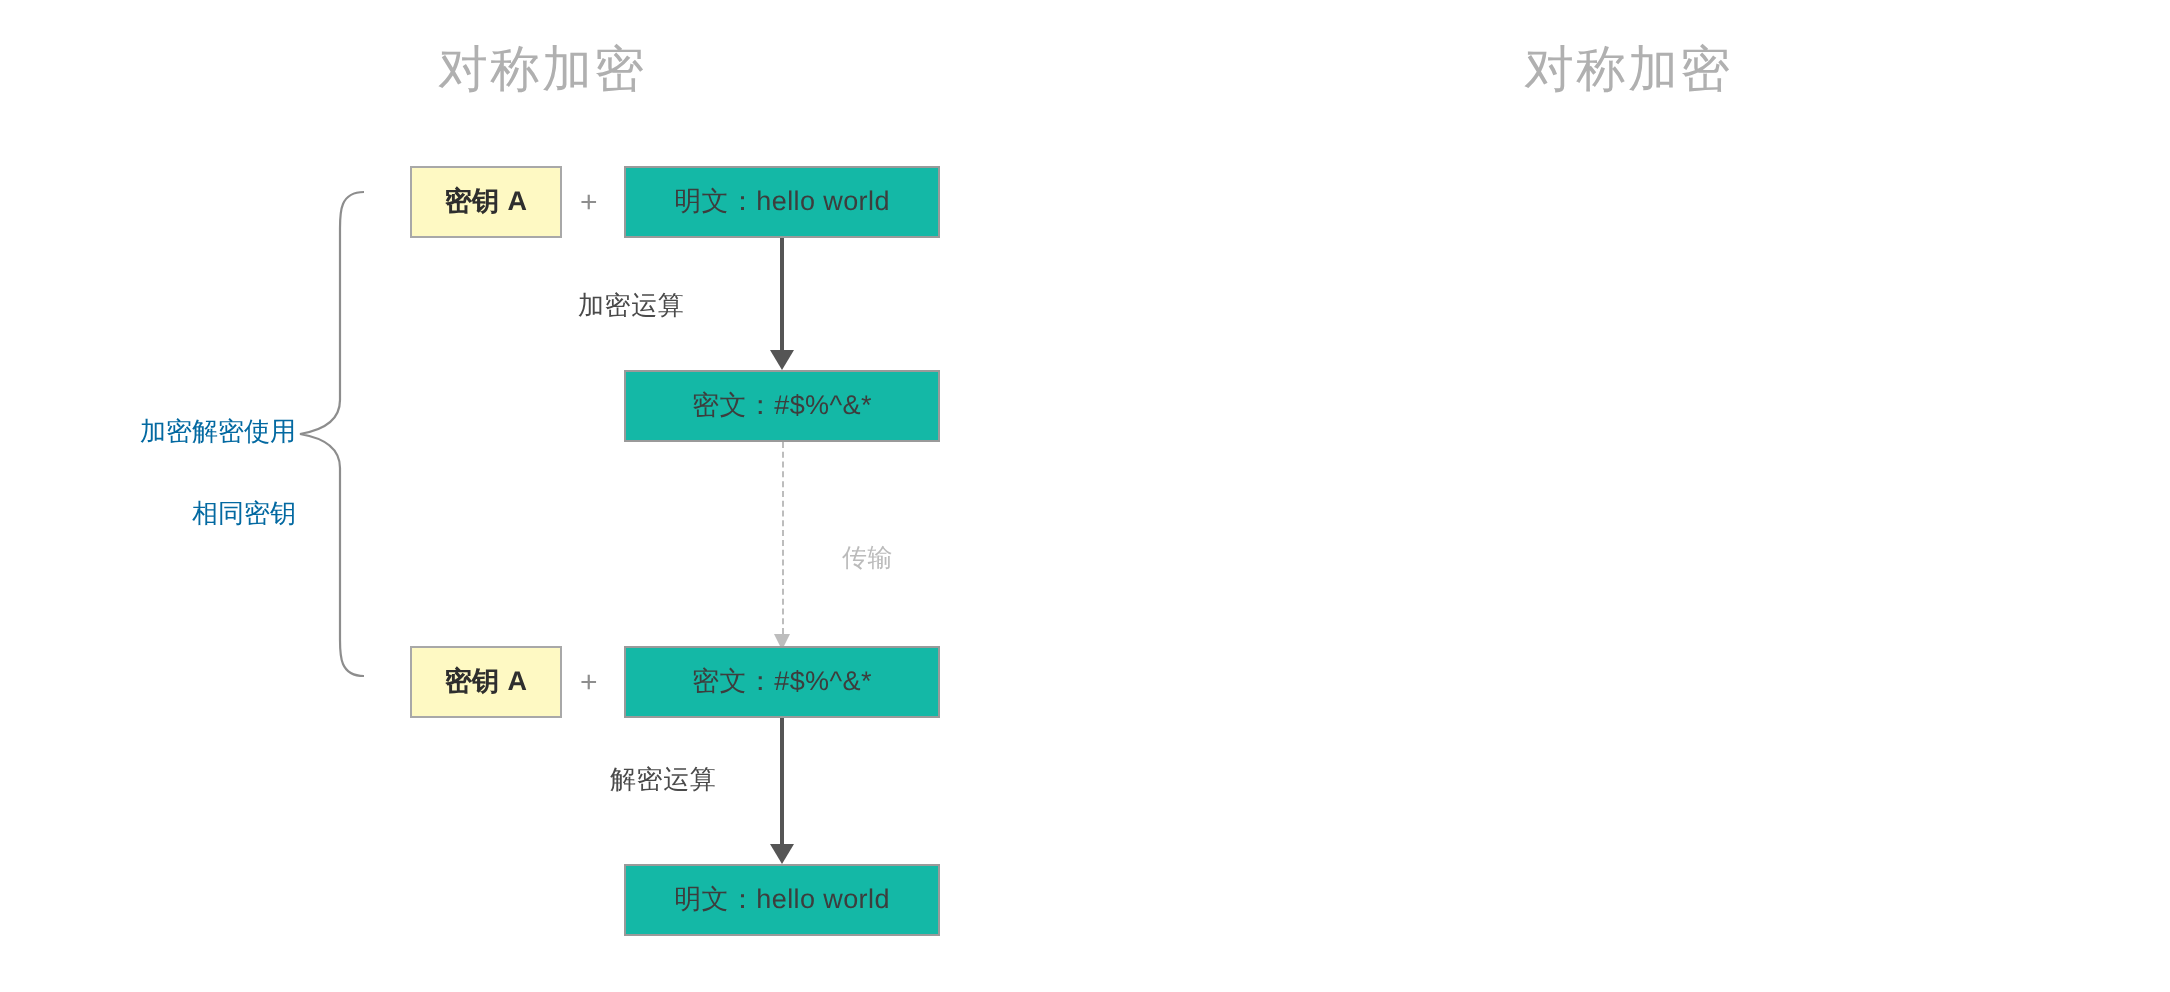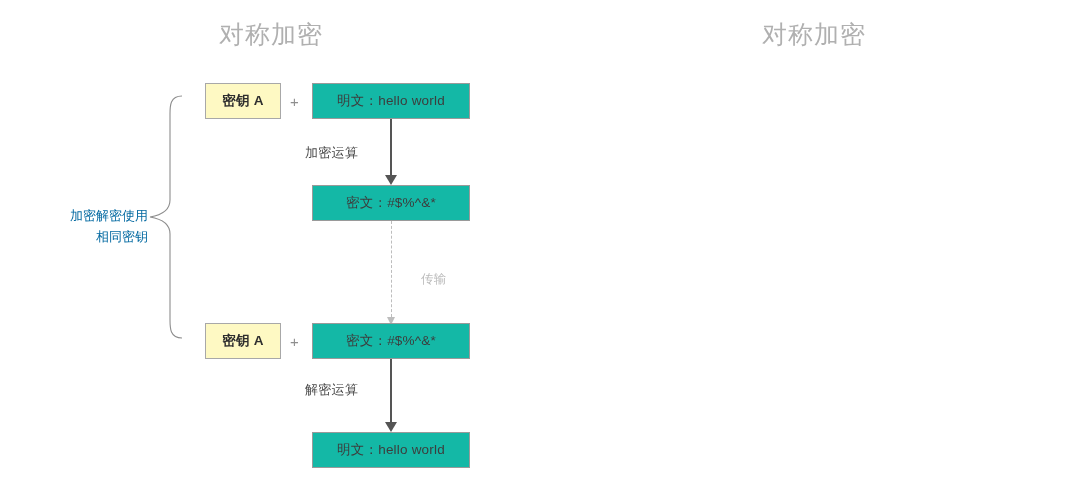--- a/index.html
+++ b/index.html
@@ -97,21 +97,21 @@
     letter-spacing:.3px;
   }
   .brace-label{
     position:absolute;
     font-size:13px;
     color:#0369a1;
     text-align:right;
     line-height:21px;
     white-space:nowrap;
   }
-  .brace-label .l2{display:block;}
+  .brace-label .l2{display:block;margin-top:20px;}
   svg.brace{position:absolute;overflow:visible;}
 </style>
 </head>
 <body>
 
 <div class="canvas">
 
   <div class="panel panel-left">
 
     <div class="title">
@@ -128,21 +128,21 @@
     </div>
 
     <div class="box key" style="left:205px;top:83px;width:76px;height:36px;">密钥 A</div>
     <div class="plus" style="left:290px;top:94px;">+</div>
     <div class="box" style="left:312px;top:83px;width:158px;height:36px;">明文：hello world</div>
 
     <div class="arrow-solid" style="left:390px;top:119px;height:66px;">
       <div class="shaft" style="height:56px;"></div>
       <div class="head" style="top:56px;"></div>
     </div>
-    <div class="op-label" style="left:305px;top:144px;">加密运算</div>
+    <div class="op-label" style="left:289px;top:144px;">加密运算</div>
 
     <div class="box" style="left:312px;top:185px;width:158px;height:36px;">密文：#$%^&amp;*</div>
 
     <div class="arrow-dash" style="left:391px;top:221px;height:104px;">
       <div class="shaft" style="height:96px;"></div>
       <div class="head" style="top:96px;"></div>
     </div>
     <div class="trans-label" style="left:421px;top:271px;">传输</div>
 
     <div class="box key" style="left:205px;top:323px;width:76px;height:36px;">密钥 A</div>

